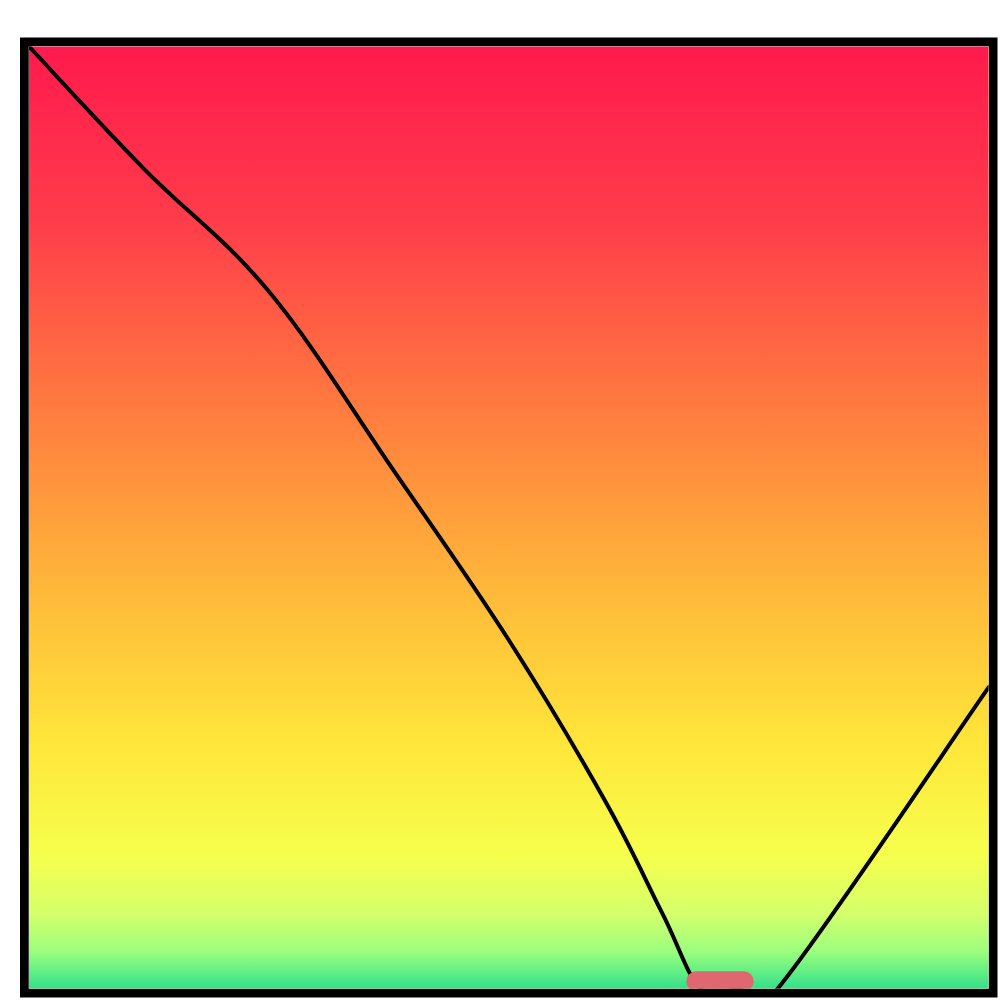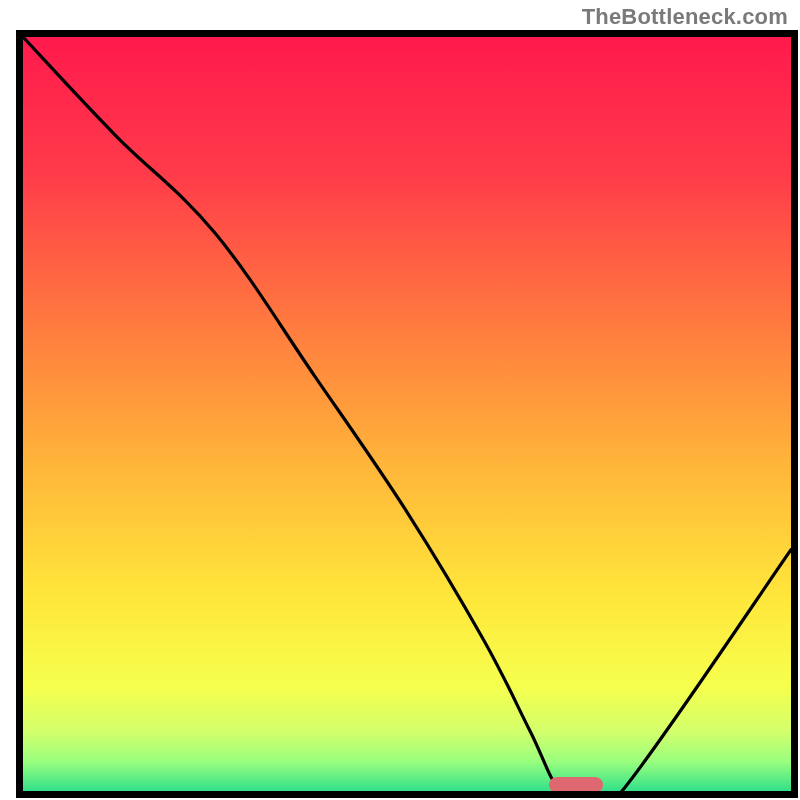--- a/index.html
+++ b/index.html
@@ -60,21 +60,20 @@
     border-radius: 9px;
     background: #de6770;
     transform: translate(-50%, -50%);
   }
 </style>
 </head>
 <body>
 
 <div class="outer">
 
-  <div class="watermark">TheBottleneck.com</div>
 
   <div class="frame">
     <div class="plot">
 
       <svg class="bg-gradient" viewBox="0 0 768 754" preserveAspectRatio="none">
         <defs>
           <linearGradient id="grad" x1="0" y1="0" x2="0" y2="1">
 
           <stop offset="0%" stop-color="#ff1a4d"></stop>
               <stop offset="18%" stop-color="#ff3b4a"></stop>

